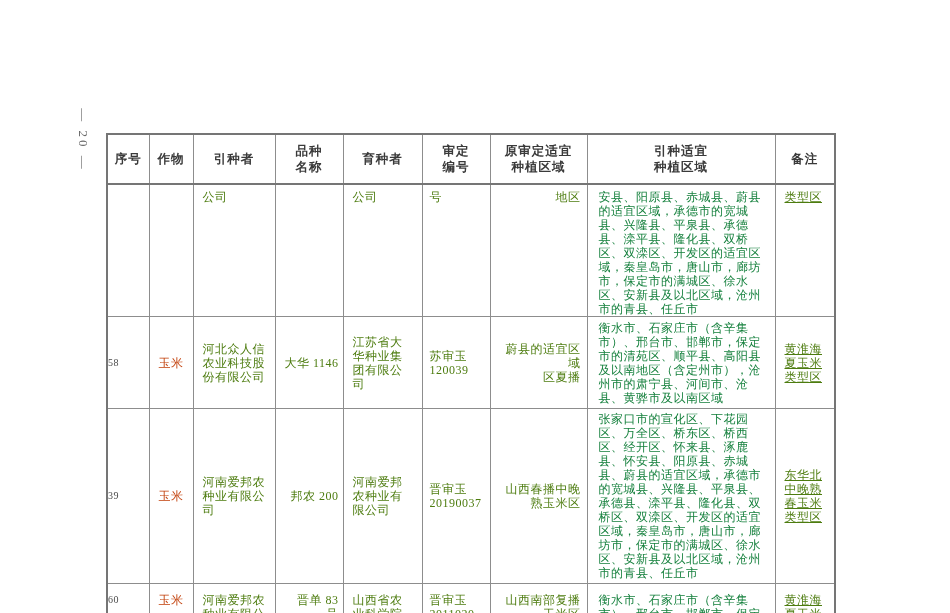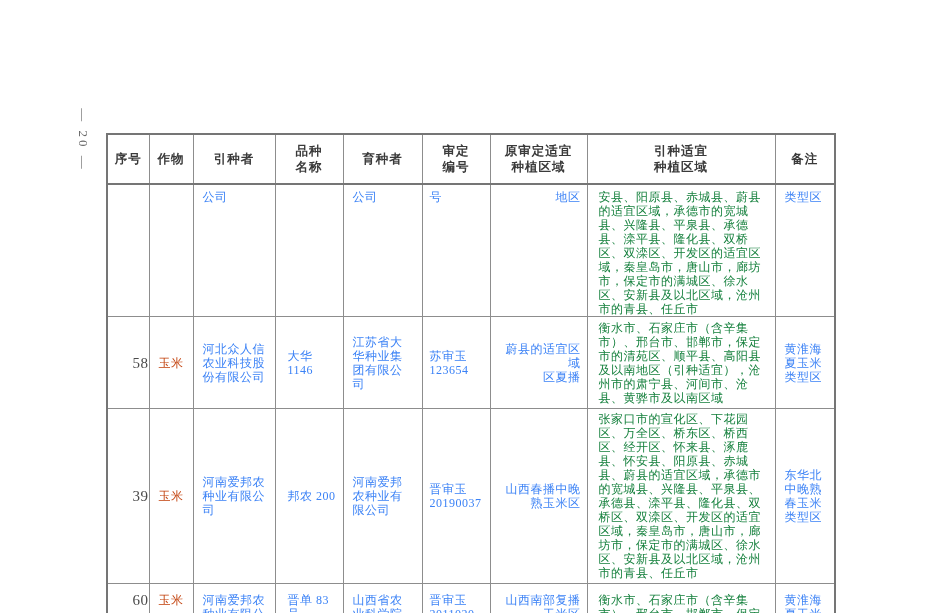--- a/index.html
+++ b/index.html
@@ -55,35 +55,35 @@
     color: #3a3a3a;
     text-align: center;
     vertical-align: middle;
     white-space: pre-line;
     line-height: 16px;
     letter-spacing: 1px;
     border-bottom: 2px solid #757575;
   }
   td {
     font-size: 12px;
-    color: #3b82f6;
+    color: #4d7c0f;
     line-height: 14px;
     letter-spacing: 0.5px;
     vertical-align: middle;
   }
   tr.row-cont td { vertical-align: top; padding-top: 5px; }
   tr.row-cut  td { vertical-align: top; padding-top: 9px; }
-  td.c-seq   { text-align: right; color: #4a4a4a; font-size: 15px; }
+  td.c-seq   { text-align: left; color: #4a4a4a; font-size: 10px; }
   td.c-crop  { text-align: center; color: #c2410c; }
   td.c-intro, td.c-breed { text-align: left; padding-left: 9px; padding-right: 8px; }
-  td.c-var   { text-align: left; white-space: pre-line; padding-left: 12px; padding-right: 4px; }
+  td.c-var   { text-align: right; white-space: pre-line; padding-left: 4px; padding-right: 4px; }
   td.c-appr  { text-align: left; padding-left: 7px; padding-right: 2px; white-space: pre-line; }
   td.c-orig  { text-align: right; padding-left: 8px; padding-right: 6px; white-space: pre-line; }
   td.c-region{ text-align: left; padding-left: 11px; padding-right: 10px; color: #15803d; }
-  td.c-rem   { text-align: left; padding-left: 9px; padding-right: 4px; white-space: pre-line; }
+  td.c-rem   { text-align: left; padding-left: 9px; padding-right: 4px; white-space: pre-line; text-decoration: underline; }
   tr.row-58 { height: 92px; }
   tr.row-59 { height: 175px; }
   tr.row-cont { height: 132px; }
   tr.row-cut { height: 170px; }
 </style>
 </head>
 <body>
 
 <div class="page">
 
@@ -133,24 +133,24 @@
           <td class="c-region">安县、阳原县、赤城县、蔚县的适宜区域，承德市的宽城县、兴隆县、平泉县、承德县、滦平县、隆化县、双桥区、双滦区、开发区的适宜区域，秦皇岛市，唐山市，廊坊市，保定市的满城区、徐水区、安新县及以北区域，沧州市的青县、任丘市</td>
           <td class="c-rem">类型区</td>
         </tr>
         <tr class="row-58">
           <td class="c-seq">58</td>
           <td class="c-crop">玉米</td>
           <td class="c-intro">河北众人信农业科技股份有限公司</td>
           <td class="c-var">大华 1146</td>
           <td class="c-breed">江苏省大华种业集团有限公司</td>
           <td class="c-appr">苏审玉
-123654</td>
+120039</td>
           <td class="c-orig">蔚县的适宜区域
 区夏播</td>
-          <td class="c-region">衡水市、石家庄市（含辛集市）、邢台市、邯郸市，保定市的清苑区、顺平县、高阳县及以南地区（引种适宜），沧州市的肃宁县、河间市、沧县、黄骅市及以南区域</td>
+          <td class="c-region">衡水市、石家庄市（含辛集市）、邢台市、邯郸市，保定市的清苑区、顺平县、高阳县及以南地区（含定州市），沧州市的肃宁县、河间市、沧县、黄骅市及以南区域</td>
           <td class="c-rem">黄淮海
 夏玉米
 类型区</td>
         </tr>
         <tr class="row-59">
           <td class="c-seq">39</td>
           <td class="c-crop">玉米</td>
           <td class="c-intro">河南爱邦农种业有限公司</td>
           <td class="c-var">邦农 200</td>
           <td class="c-breed">河南爱邦农种业有限公司</td>

